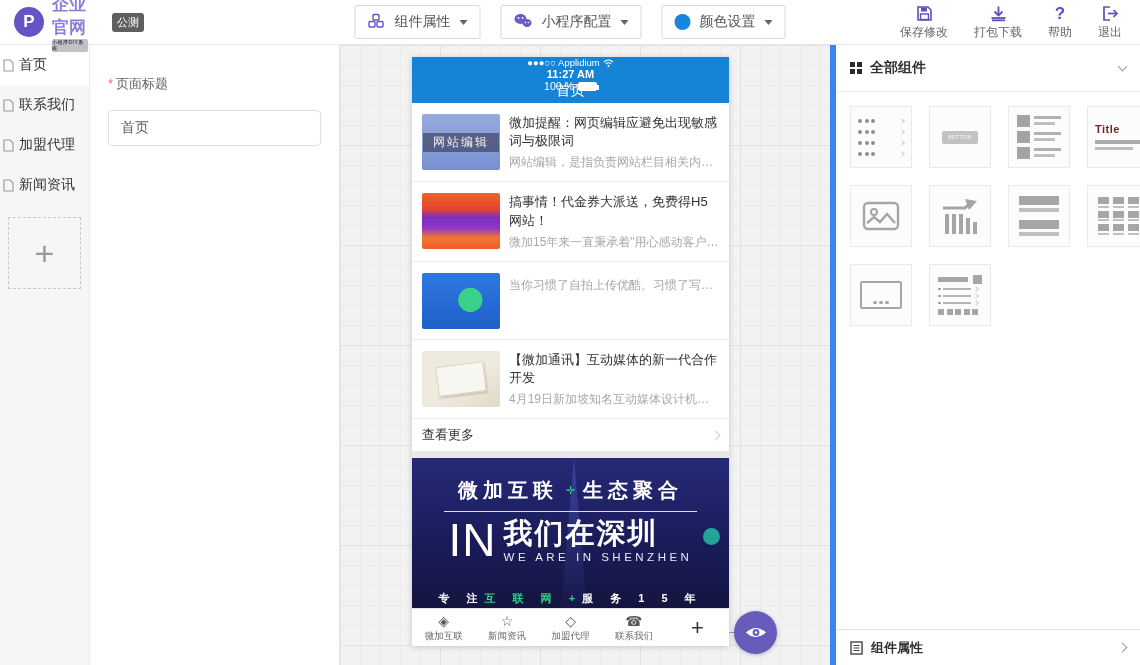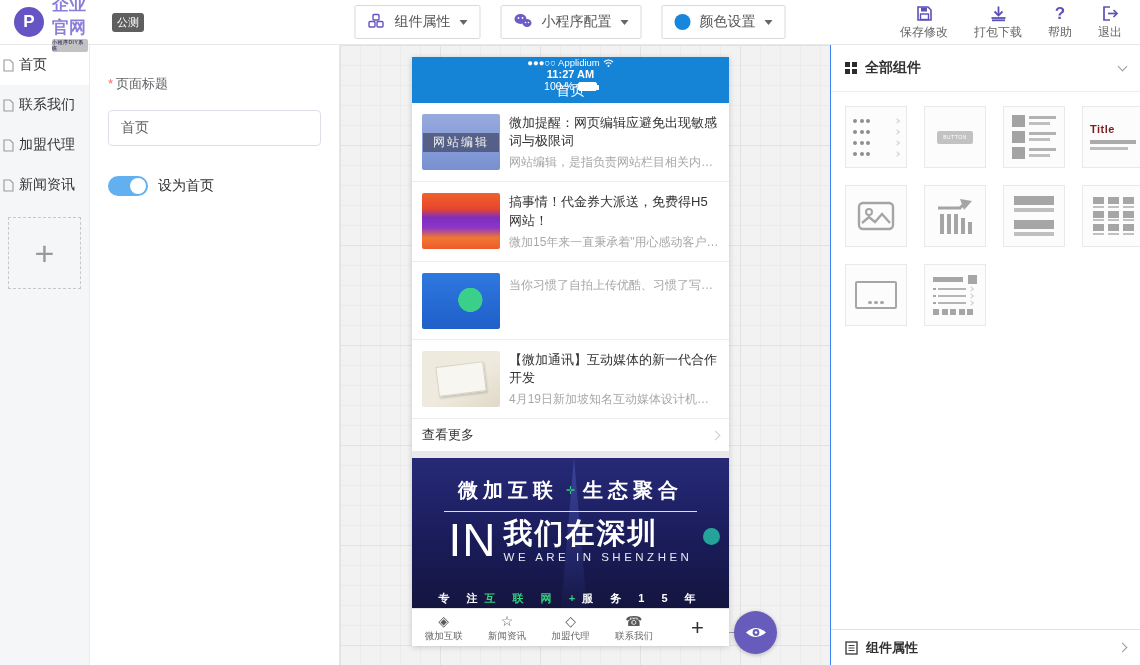--- a/index.html
+++ b/index.html
@@ -111,21 +111,21 @@
   .tab-icon { font-size:14px; color:#5a5a5a; line-height:1.1; }
   .tab-label { font-size:9.5px; color:#666; margin-top:1px; }
   .tab-add { flex:1; text-align:center; font-size:22px; color:#333; font-weight:300; cursor:pointer; }
 
   .connector { position:absolute; left:389px; top:587px; width:16px; height:1px; background:#9a9a9a; }
   .eye-btn { position:absolute; left:394px; top:566px; width:43px; height:43px; border-radius:50%;
     background:#675bbc; display:flex; align-items:center; justify-content:center; cursor:pointer;
     box-shadow:0 1px 4px rgba(0,0,0,.25); }
 
   
-  .components-panel { width:310px; background:#fff; border-left:1px solid #3b82f6; position:relative; overflow:hidden; }
+  .components-panel { width:310px; background:#fff; border-left:6px solid #3b82f6; position:relative; overflow:hidden; }
   .cp-header { height:47px; display:flex; align-items:center; gap:8px; padding:0 14px; border-bottom:1px solid #ececec; }
   .grid-ico { display:grid; grid-template-columns:5px 5px; grid-template-rows:5px 5px; gap:2px; }
   .grid-ico span { background:#2c2c2c; }
   .cp-title { font-size:14px; color:#303133; font-weight:bold; }
   .chev { display:inline-block; width:7px; height:7px; border-right:1.5px solid #999; border-bottom:1.5px solid #999; }
   .chev-down { transform:rotate(45deg); margin-left:auto; margin-bottom:3px; cursor:pointer; }
   .chev-right { transform:rotate(-45deg); margin-left:auto; cursor:pointer; }
   .chev-sm { width:4px; height:4px; border-right:1.2px solid #cfcfcf; border-bottom:1.2px solid #cfcfcf; transform:rotate(-45deg); }
   .tiles { padding:14px 0 0 14px; display:flex; flex-wrap:wrap; gap:17px; width:330px; }
   .tile { width:62px; height:62px; border:1px solid #e9e9e9; background:#fcfcfc;
@@ -298,26 +298,20 @@
     <div class="add-box">
       <span>+</span>
     </div>
   </div>
 
   <div class="props-panel">
     <div class="form-label">
       <span class="req">*</span><span>页面标题</span>
     </div>
     <input class="text-input" type="text" value="首页" style="">
-    <div class="toggle-row">
-      <div class="toggle">
-          <div class="knob"></div>
-        </div>
-      <span class="toggle-label">设为首页</span>
-    </div>
   </div>
 
   <div class="canvas">
     <div class="phone">
       <div class="status-bar">
         <div class="sb-left">
           <span>●●●○○ Applidium</span>
           <svg width="11" height="8" viewBox="0 0 11 8">
               <g fill="none" stroke="#fff" stroke-width="1.1">
                 <path d="M1 3 Q5.5 -1 10 3"></path>

